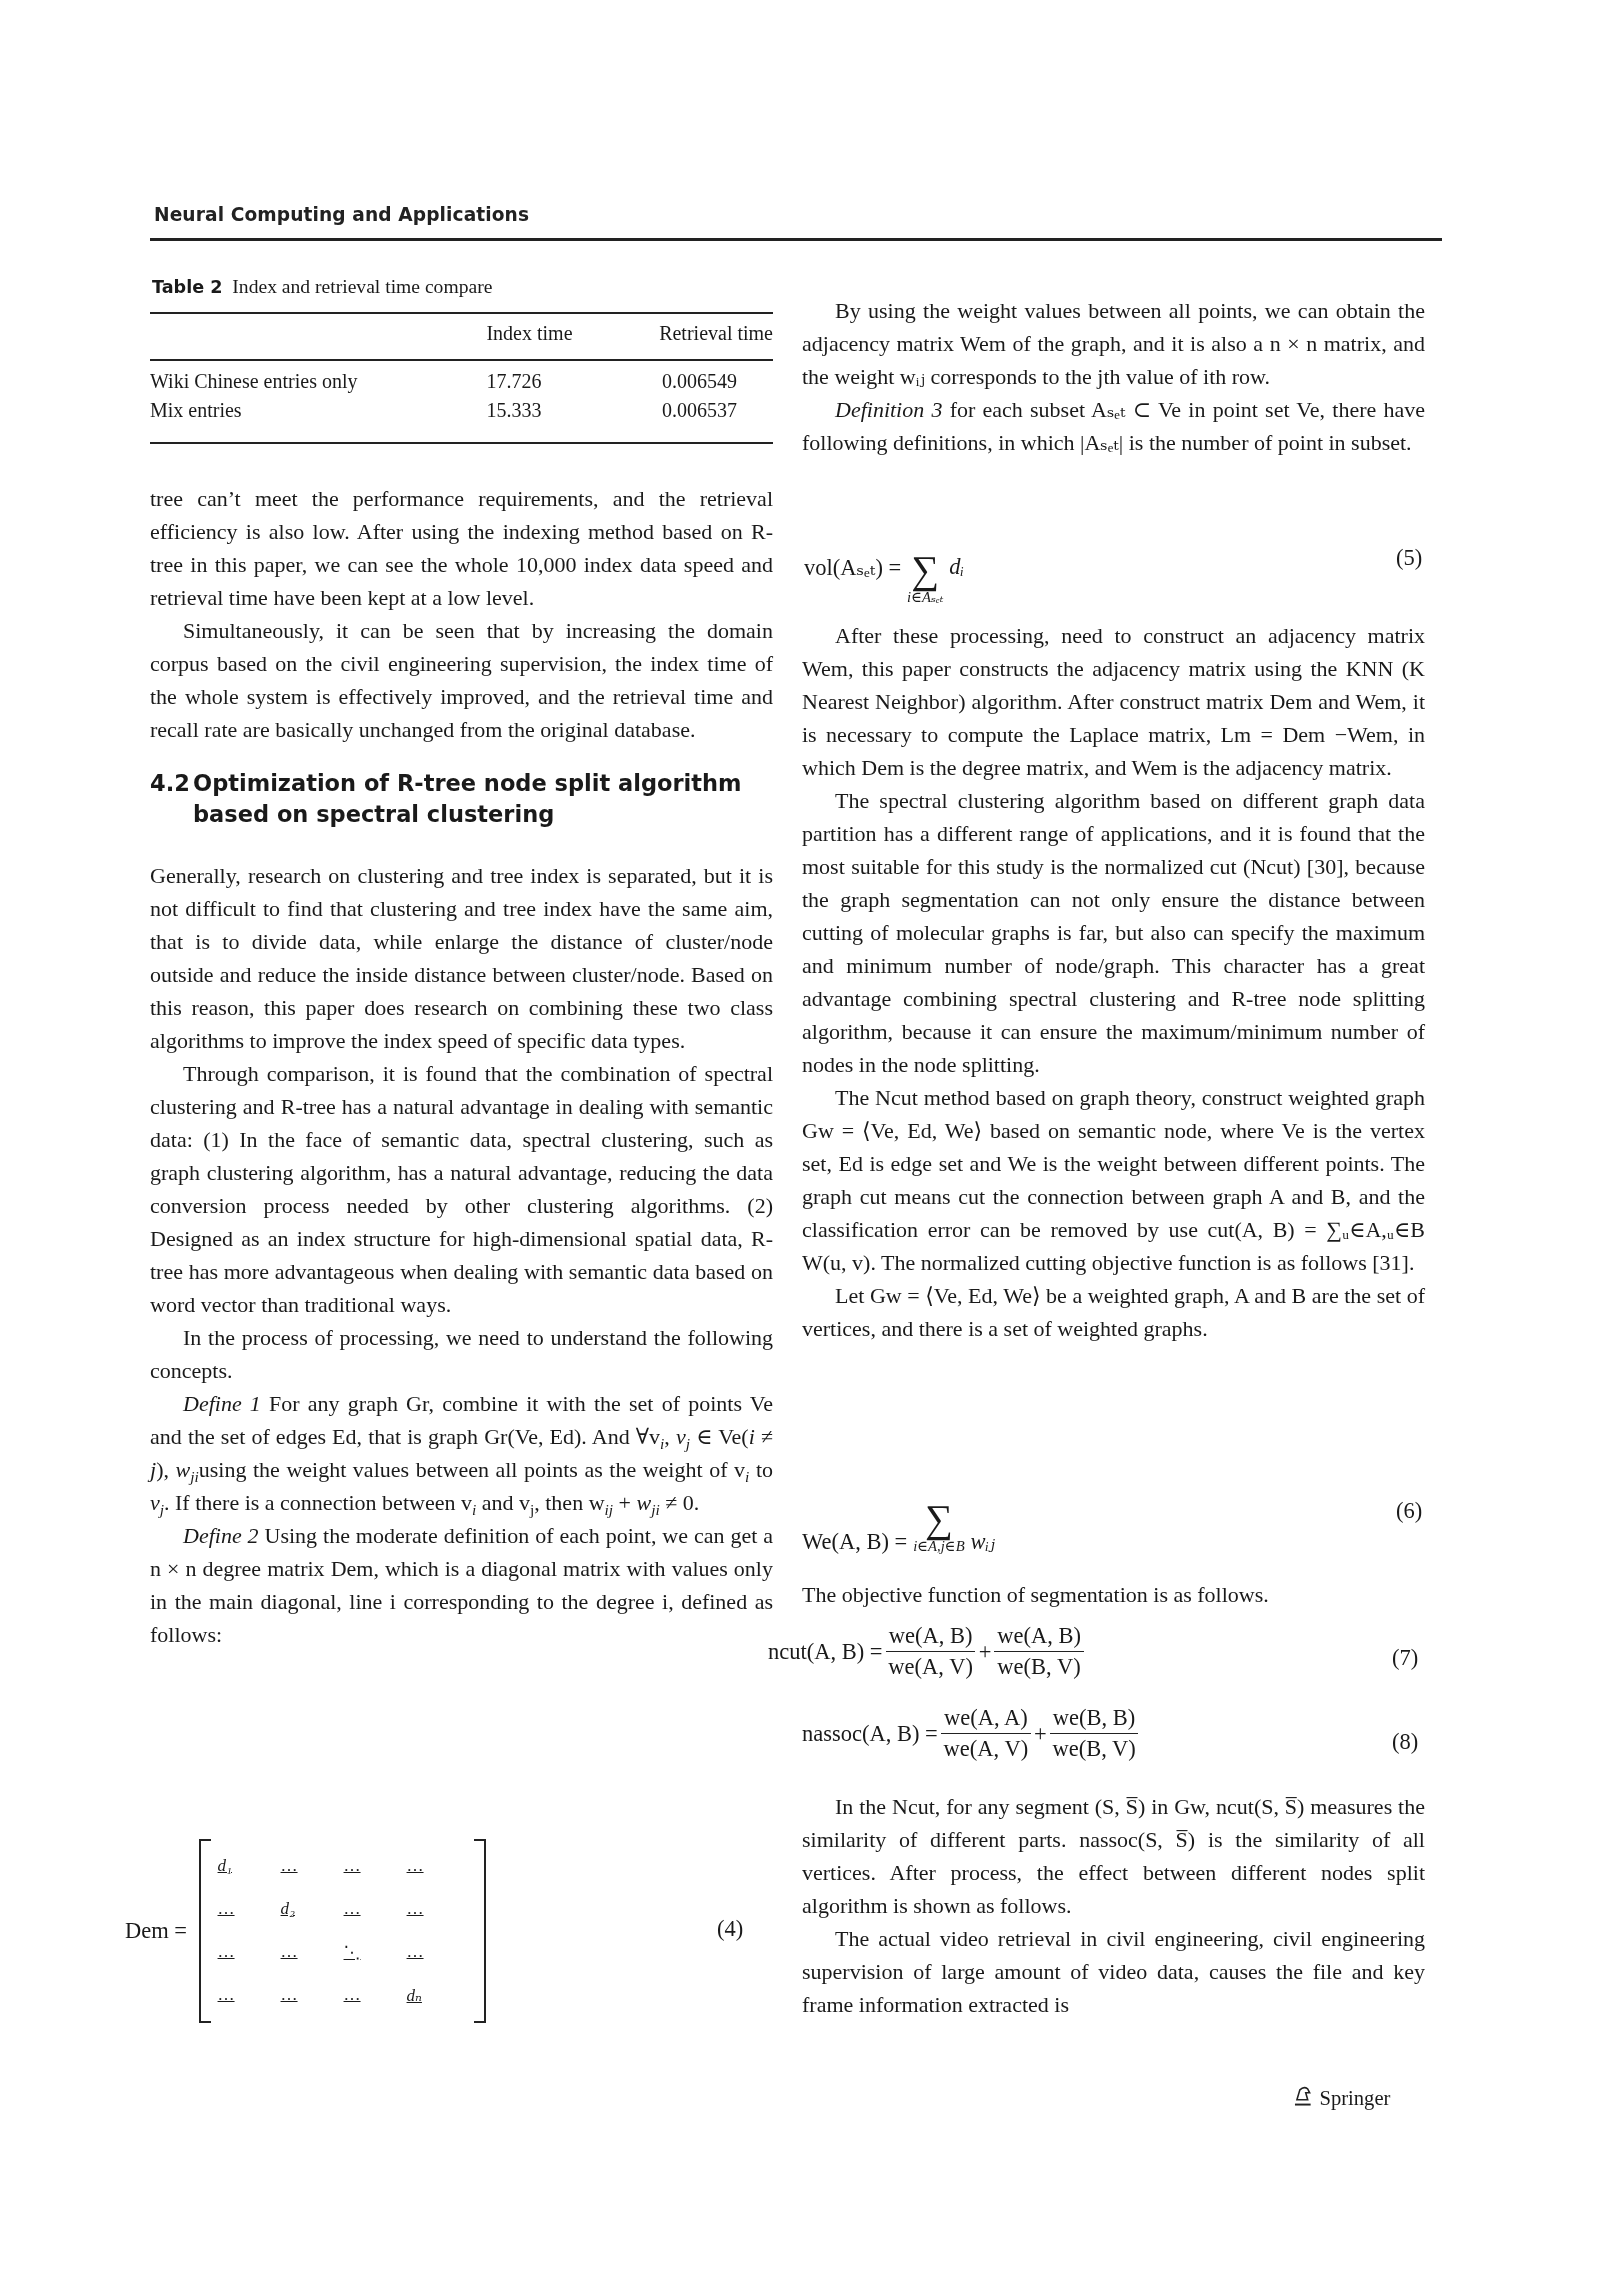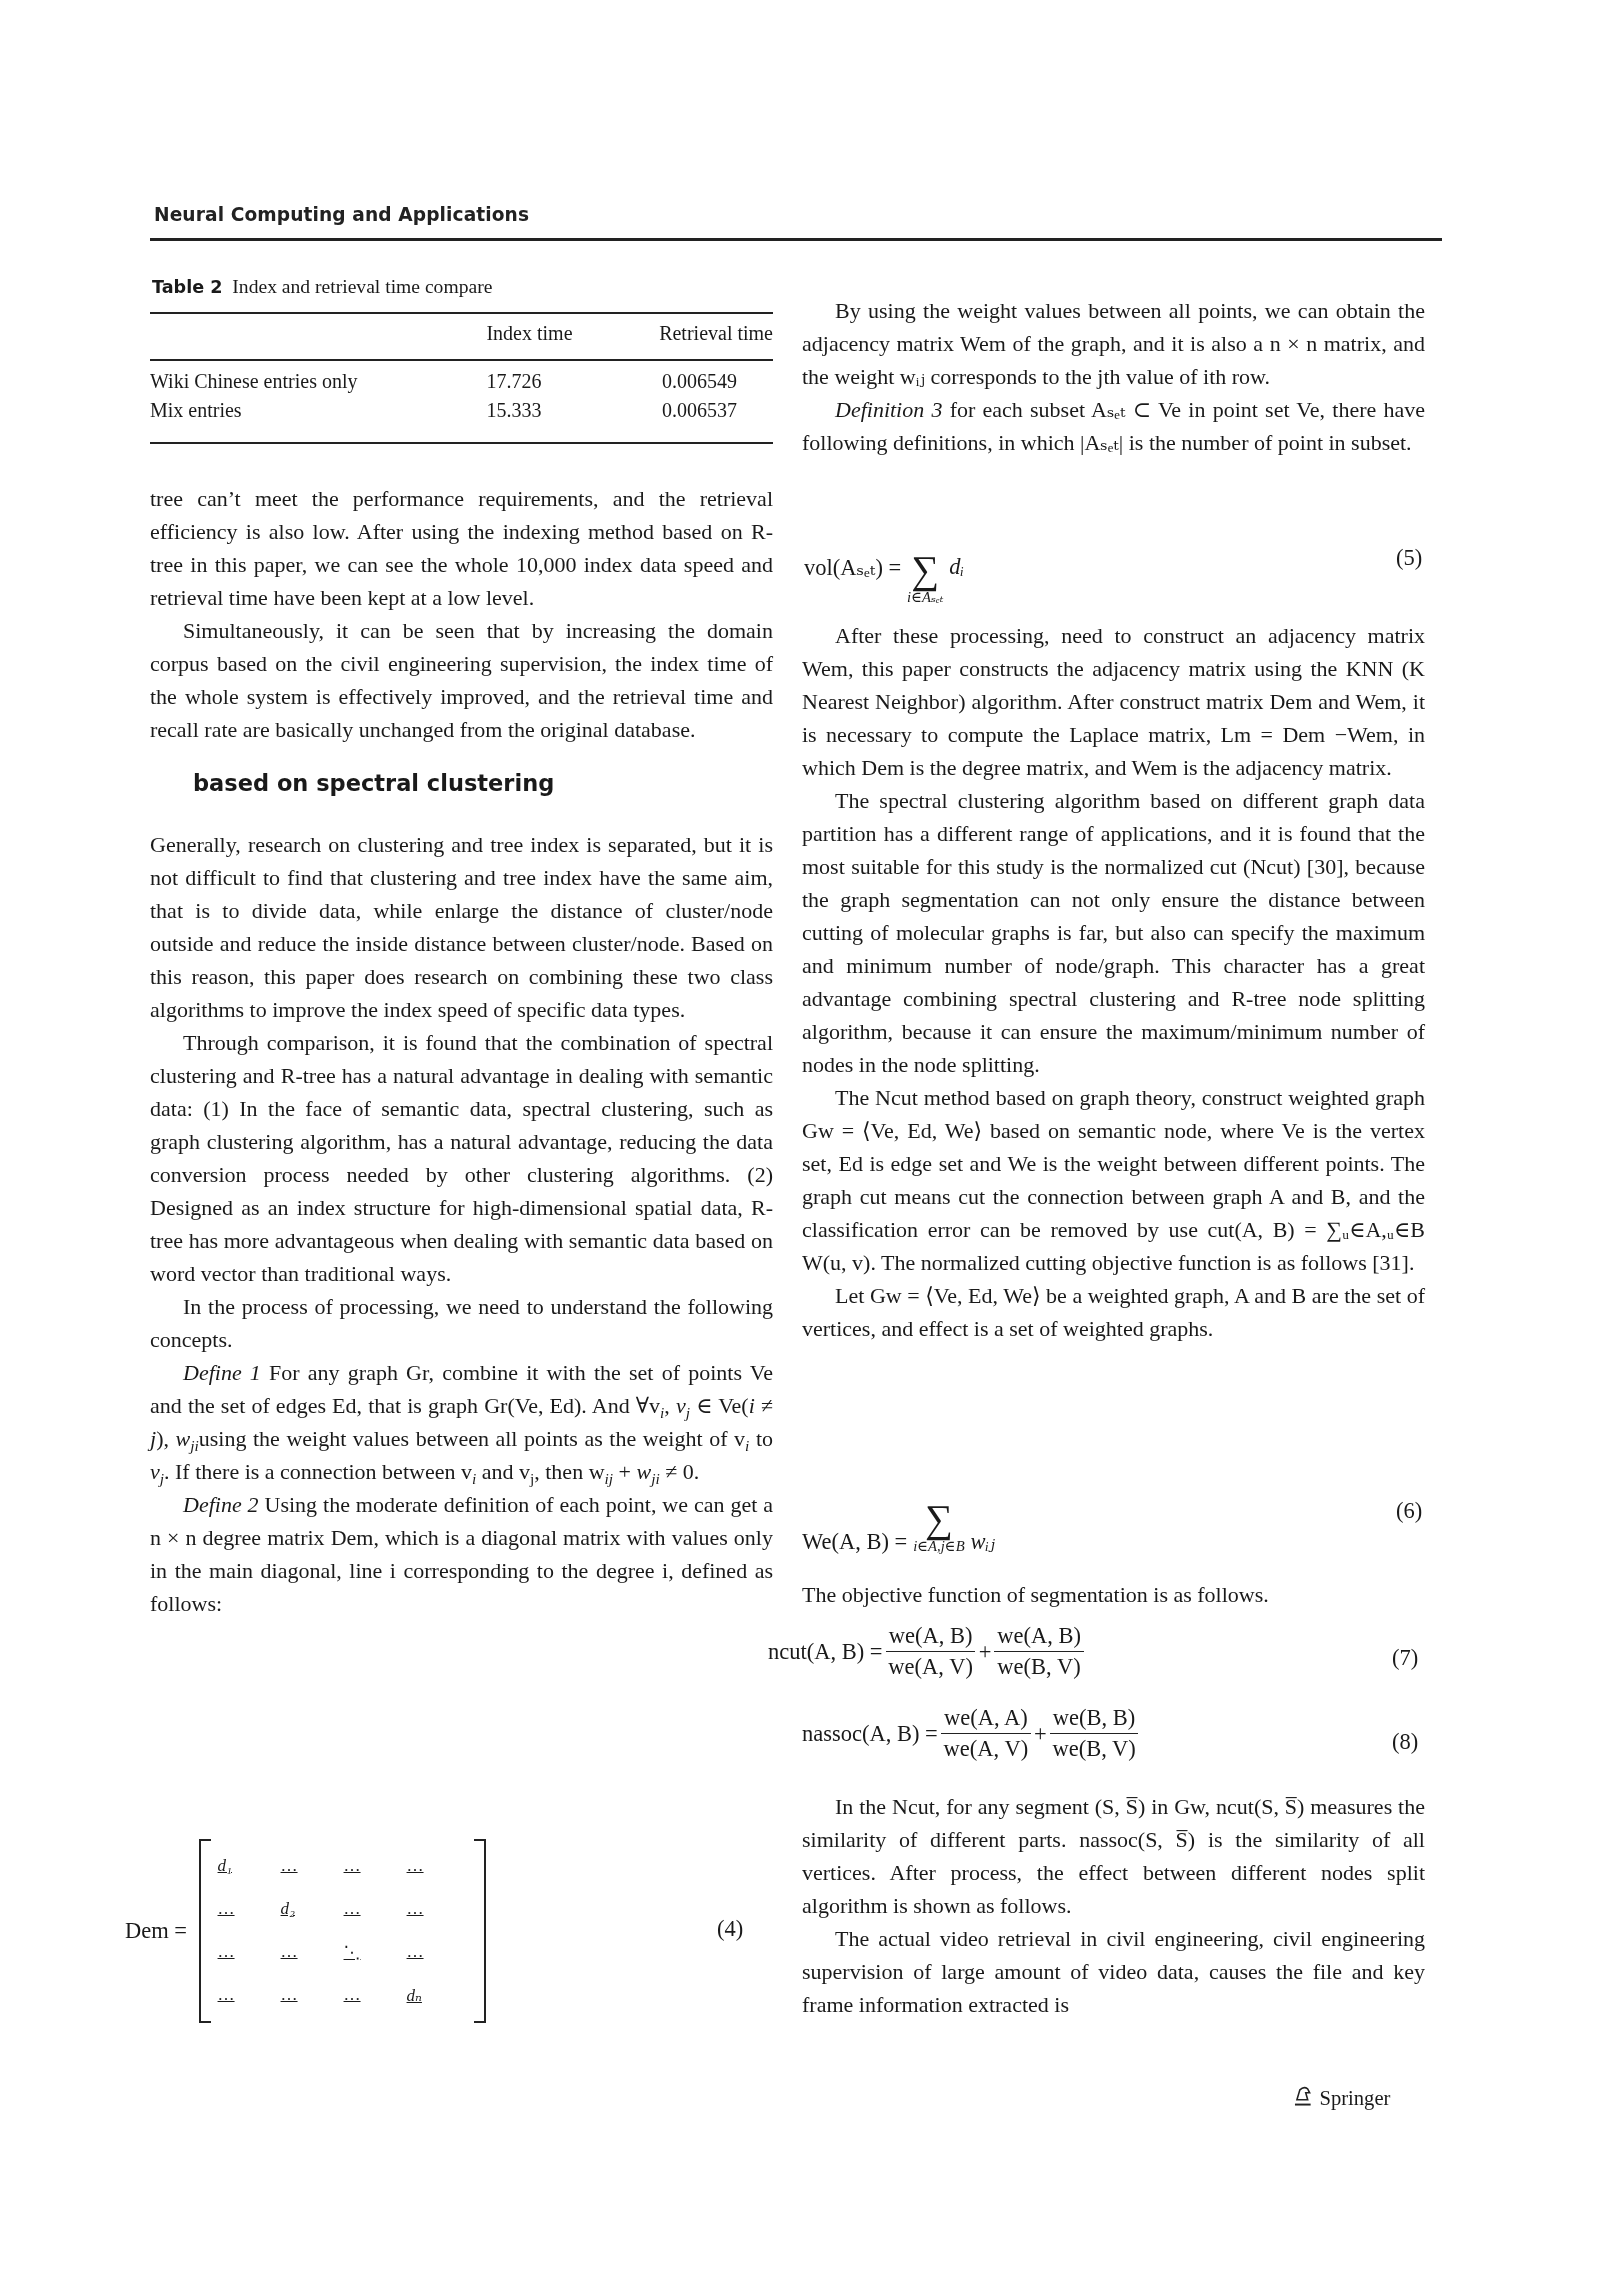--- a/index.html
+++ b/index.html
@@ -72,20 +72,21 @@
   </tbody>
 </table>
 <div class="rule" style="top:359px;height:2px;"></div>
 <div class="rule" style="top:442px;height:2px;"></div>
 
 <div class="col col-left" style="top:482px;">
   <p class="p">tree can’t meet the performance requirements, and the retrieval efficiency is also low. After using the indexing method based on R-tree in this paper, we can see the whole 10,000 index data speed and retrieval time have been kept at a low level.</p>
   <p class="p indent">Simultaneously, it can be seen that by increasing the domain corpus based on the civil engineering supervision, the index time of the whole system is effectively improved, and the retrieval time and recall rate are basically unchanged from the original database.</p>
 
   <div class="sec-title" style="margin-top:21.6px;">
+    <div><span class="sec-num">4.2</span><span>Optimization of R-tree node split algorithm</span></div>
     <div class="sec-line2">based on spectral clustering</div>
   </div>
 
   <p class="p" style="margin-top:29px;">Generally, research on clustering and tree index is separated, but it is not difficult to find that clustering and tree index have the same aim, that is to divide data, while enlarge the distance of cluster/node outside and reduce the inside distance between cluster/node. Based on this reason, this paper does research on combining these two class algorithms to improve the index speed of specific data types.</p>
   <p class="p indent">Through comparison, it is found that the combination of spectral clustering and R-tree has a natural advantage in dealing with semantic data: (1) In the face of semantic data, spectral clustering, such as graph clustering algorithm, has a natural advantage, reducing the data conversion process needed by other clustering algorithms. (2) Designed as an index structure for high-dimensional spatial data, R-tree has more advantageous when dealing with semantic data based on word vector than traditional ways.</p>
   <p class="p indent">In the process of processing, we need to understand the following concepts.</p>
   <p class="p indent"><span class="i">Define 1</span><span> For any graph Gr, combine it with the set of points Ve and the set of edges Ed, that is graph Gr(Ve, Ed). And ∀v</span><sub class="i">i</sub>, <span class="i">v</span><sub class="i">j</sub> ∈ Ve(<span class="i">i</span> ≠ <span class="i">j</span>), <span class="i">w</span><sub class="i">ji</sub><span>using the weight values between all points as the weight of v</span><sub class="i">i</sub> to <span class="i">v</span><sub class="i">j</sub>. <span>If there is a connection between v</span><sub class="i">i</sub> and v<sub>j</sub>, <span>then w</span><sub class="i">ij</sub> + <span class="i">w</span><sub class="i">ji</sub> ≠ 0.</p>
   <p class="p indent"><span class="i">Define 2</span><span> Using the moderate definition of each point, we can get a n × n degree matrix Dem, which is a diagonal matrix with values only in the main diagonal, line i corresponding to the degree i, defined as follows:</span></p>
 </div>
 
@@ -136,21 +137,21 @@
       <span class="lim">i∈Aₛₑₜ</span>
     </span>
   <span class="i">dᵢ</span>
 </div>
 <div class="eqnum" style="left:1396px;top:545px;">(5)</div>
 
 <div class="col col-right" style="top:619px;">
   <p class="p indent">After these processing, need to construct an adjacency matrix Wem, this paper constructs the adjacency matrix using the KNN (K Nearest Neighbor) algorithm. After construct matrix Dem and Wem, it is necessary to compute the Laplace matrix, Lm = Dem −Wem, in which Dem is the degree matrix, and Wem is the adjacency matrix.</p>
   <p class="p indent">The spectral clustering algorithm based on different graph data partition has a different range of applications, and it is found that the most suitable for this study is the normalized cut (Ncut) [30], because the graph segmentation can not only ensure the distance between cutting of molecular graphs is far, but also can specify the maximum and minimum number of node/graph. This character has a great advantage combining spectral clustering and R-tree node splitting algorithm, because it can ensure the maximum/minimum number of nodes in the node splitting.</p>
   <p class="p indent">The Ncut method based on graph theory, construct weighted graph Gw = ⟨Ve, Ed, We⟩ based on semantic node, where Ve is the vertex set, Ed is edge set and We is the weight between different points. The graph cut means cut the connection between graph A and B, and the classification error can be removed by use cut(A, B) = ∑ᵤ∈A,ᵤ∈B W(u, v). The normalized cutting objective function is as follows [31].</p>
-  <p class="p indent">Let Gw = ⟨Ve, Ed, We⟩ be a weighted graph, A and B are the set of vertices, and effect is a set of weighted graphs.</p>
+  <p class="p indent">Let Gw = ⟨Ve, Ed, We⟩ be a weighted graph, A and B are the set of vertices, and there is a set of weighted graphs.</p>
 </div>
 
 <div class="eq" style="left:802px;top:1478px;display:flex;align-items:flex-end;">
   <span>We(A, B) =</span>
   <span class="sum" style="margin-top:21.6px">
       <span class="sigma">∑</span>
       <span class="lim">i∈A,j∈B</span>
     </span>
   <span class="i">wᵢⱼ</span>
 </div>

